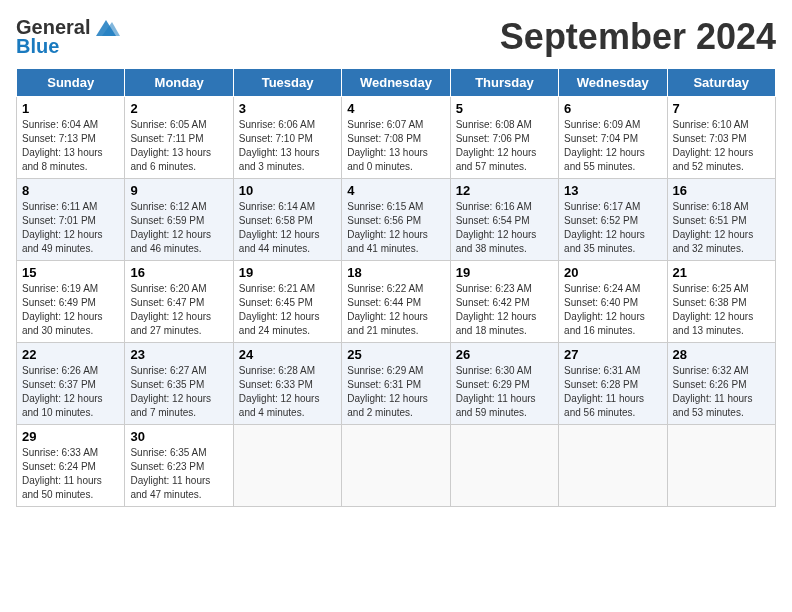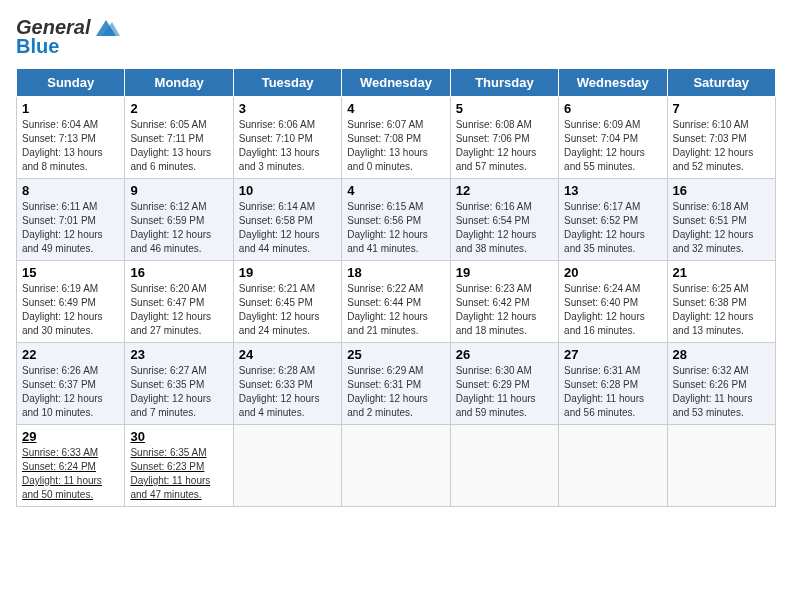--- a/index.html
+++ b/index.html
@@ -71,38 +71,38 @@
     .day-detail {
       font-size: 10px;
       color: #333;
       line-height: 1.4;
     }
     td.empty {
       background: #f9f9f9;
     }
     .last-row td {
       min-height: 70px;
-      text-decoration: underline;
     }
   </style>
 </head>
 <body>
 
 <div class="header-area">
   <div class="logo">
     <div class="logo-row">
-      <span style="font-size:20px;font-weight:bold;color:#333;font-style:italic;">General</span>
+      <span style="font-size:20px;font-weight:bold;color:#333;">General</span>
       <svg width="28" height="20" viewBox="0 0 28 20" style="margin-left:2px;">
         <polygon points="4,18 14,2 24,18" fill="#1a7abf" opacity="0.85"></polygon>
         <polygon points="10,18 20,4 28,18" fill="#1a7abf" opacity="0.55"></polygon>
       </svg>
     </div>
     <span style="font-size:20px;font-weight:bold;color:#1a7abf;margin-top:-4px;text-align:right;">Blue</span>
   </div>
   <div class="title-area">
+    <div class="month-title">September 2024</div>
   </div>
 </div>
 
 <table>
   <thead>
     <tr>
       <th>Sunday</th>
       <th>Monday</th>
       <th>Tuesday</th>
       <th>Wednesday</th>

